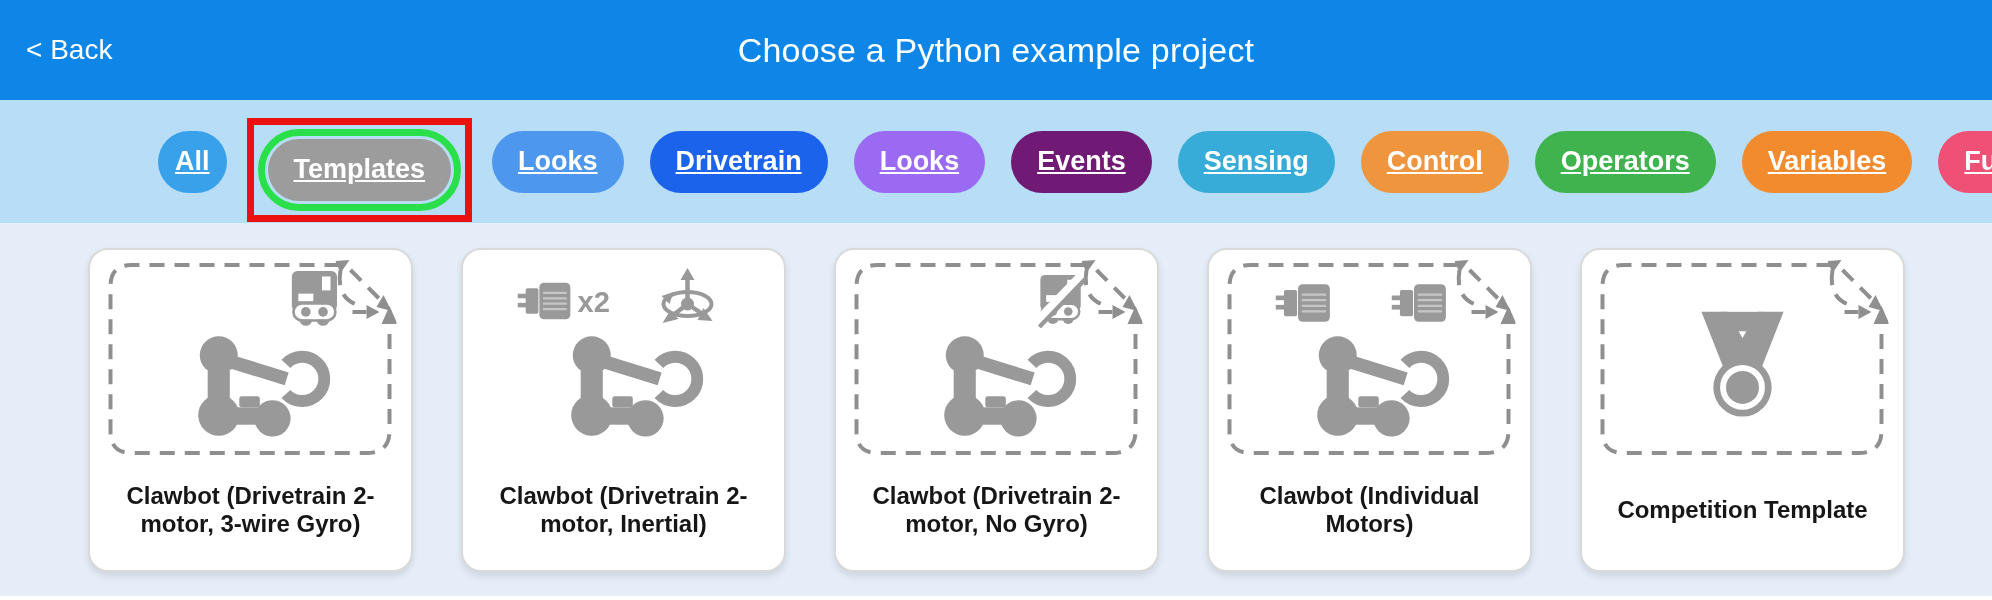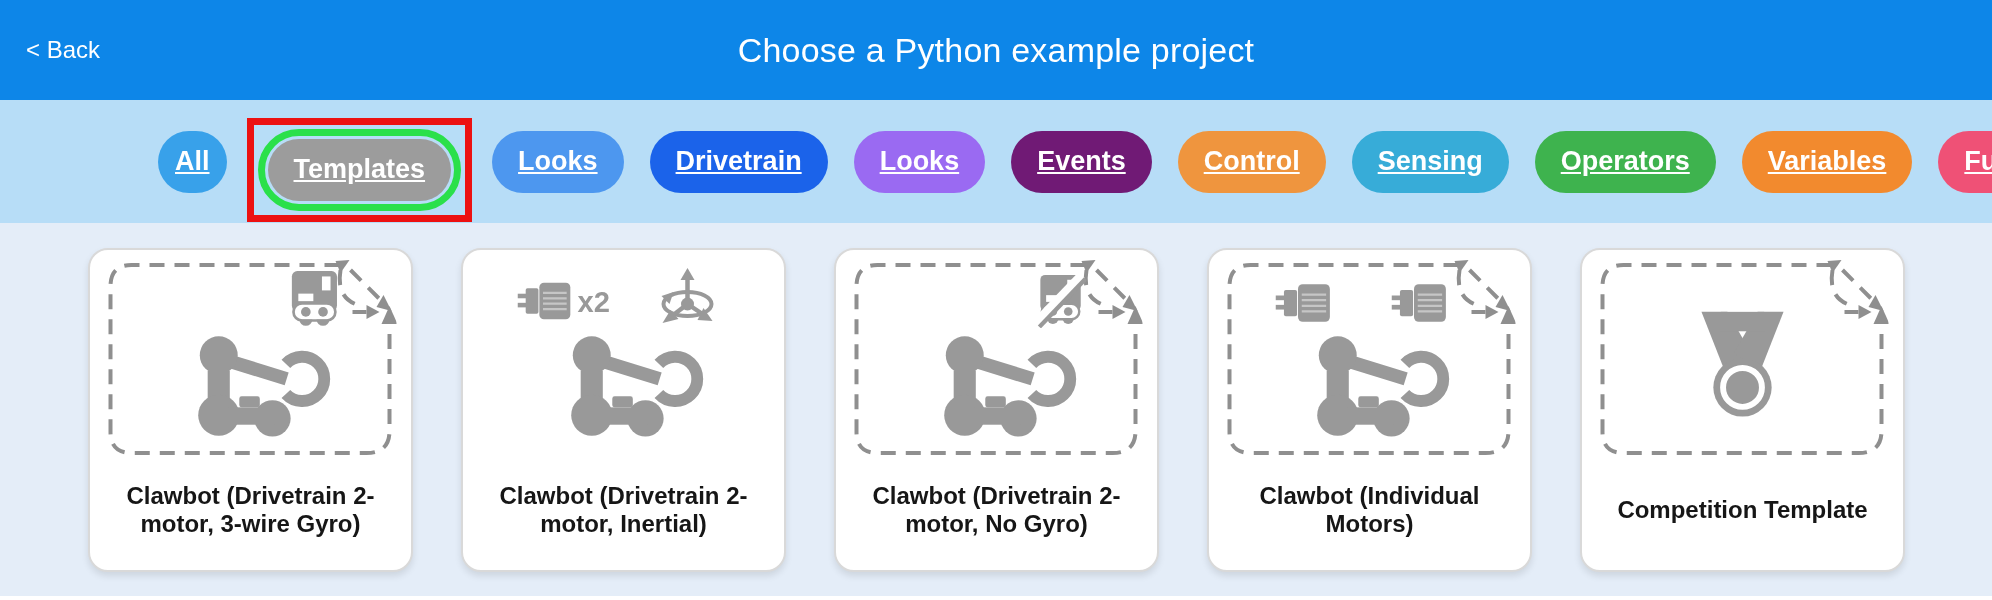--- a/index.html
+++ b/index.html
@@ -10,21 +10,21 @@
   }
   .app{width:1992px;height:600px;display:flex;flex-direction:column;}
 
   
   header{
     height:100px;flex:0 0 100px;background:var(--header-bg,#0d86e8);
     position:relative;display:flex;align-items:center;justify-content:center;
   }
   .back-btn{
     position:absolute;left:18px;top:50%;transform:translateY(-50%);
-    background:none;border:none;color:#ffffff;font-size:24px;
+    background:none;border:none;color:#ffffff;font-size:28px;
     font-family:inherit;cursor:pointer;padding:4px 8px;font-weight:400;
   }
   .page-title{color:#ffffff;font-size:34px;font-weight:500;letter-spacing:.2px;}
 
   
   nav.filterbar{
     height:123px;flex:0 0 123px;background:var(--filterbar-bg,#b7ddf7);
     display:flex;align-items:center;padding-left:158px;box-sizing:border-box;
   }
   .pill-slot{display:inline-flex;margin-right:26px;align-items:center;}
@@ -189,27 +189,27 @@
   </span>
 
   <span class="pill-slot">
     <span class="ring-inner">
       <button class="pill" style="background: #701a75;">Events</button>
     </span>
   </span>
 
   <span class="pill-slot">
     <span class="ring-inner">
+      <button class="pill" style="background: rgb(55, 172, 216);">Sensing</button>
+    </span>
+  </span>
+
+  <span class="pill-slot">
+    <span class="ring-inner">
       <button class="pill" style="background: rgb(239, 149, 62);">Control</button>
-    </span>
-  </span>
-
-  <span class="pill-slot">
-    <span class="ring-inner">
-      <button class="pill" style="background: rgb(55, 172, 216);">Sensing</button>
     </span>
   </span>
 
   <span class="pill-slot">
     <span class="ring-inner">
       <button class="pill" style="background: rgb(62, 179, 78);">Operators</button>
     </span>
   </span>
 
   <span class="pill-slot">

